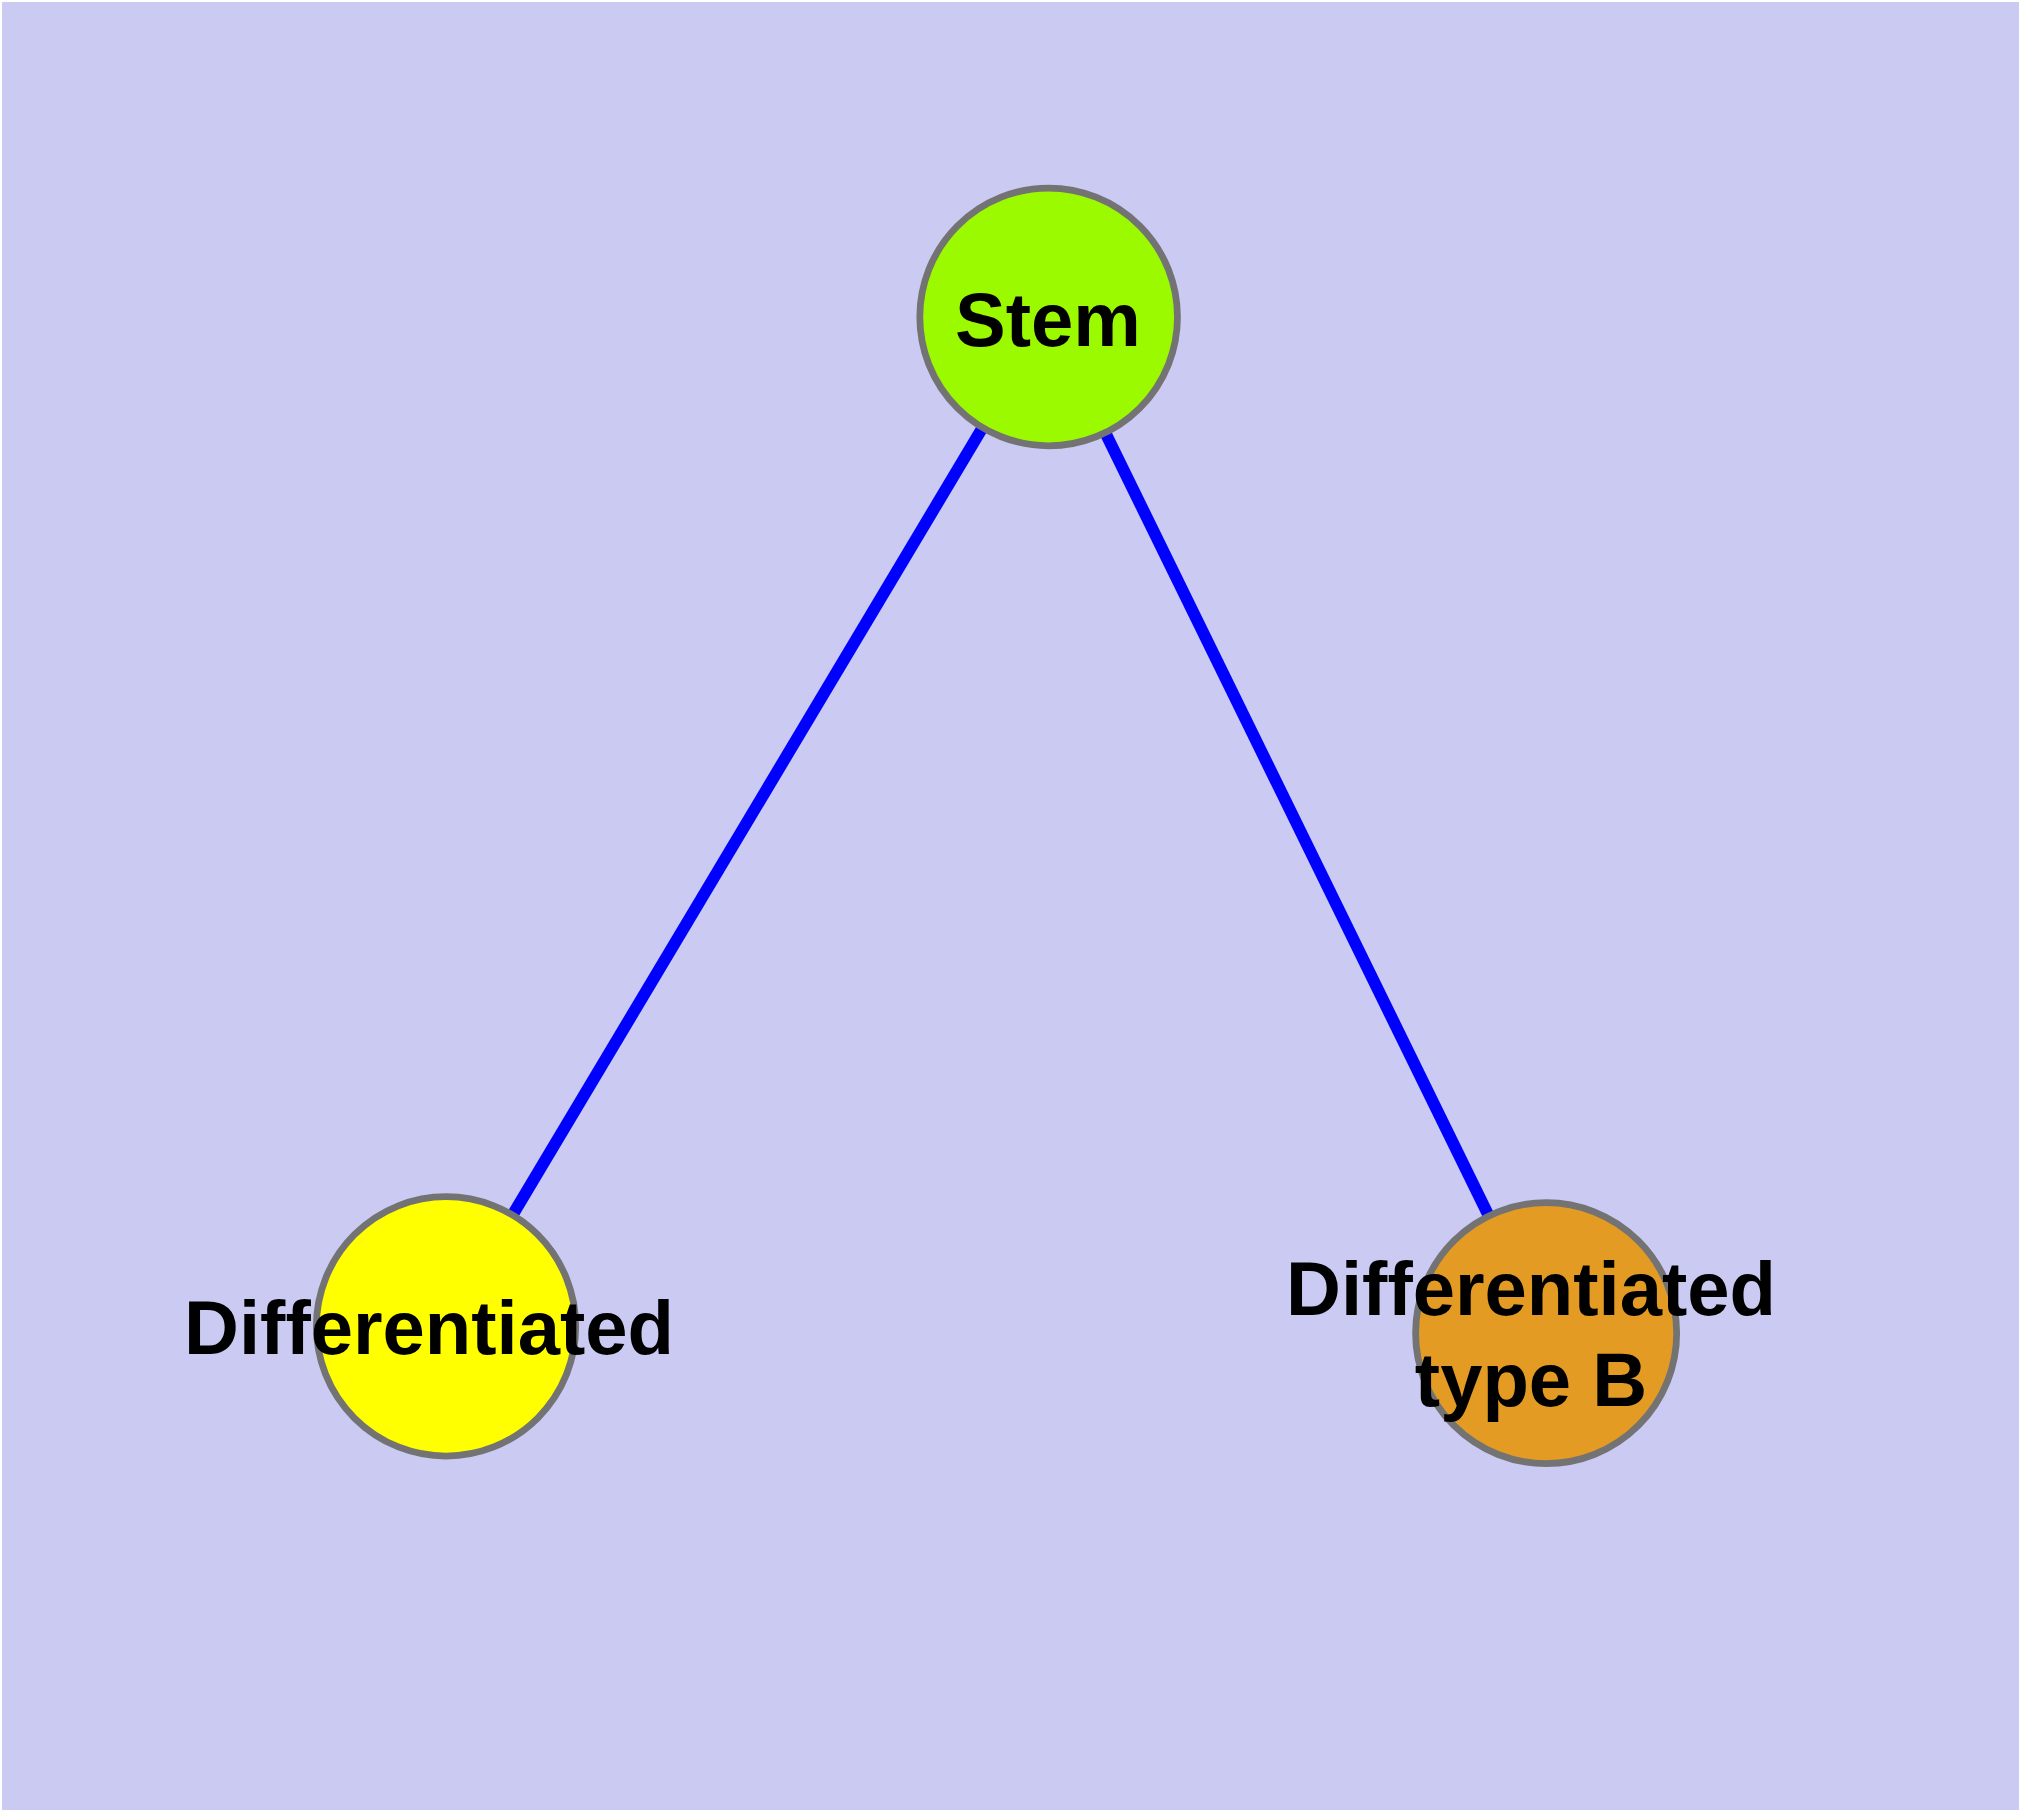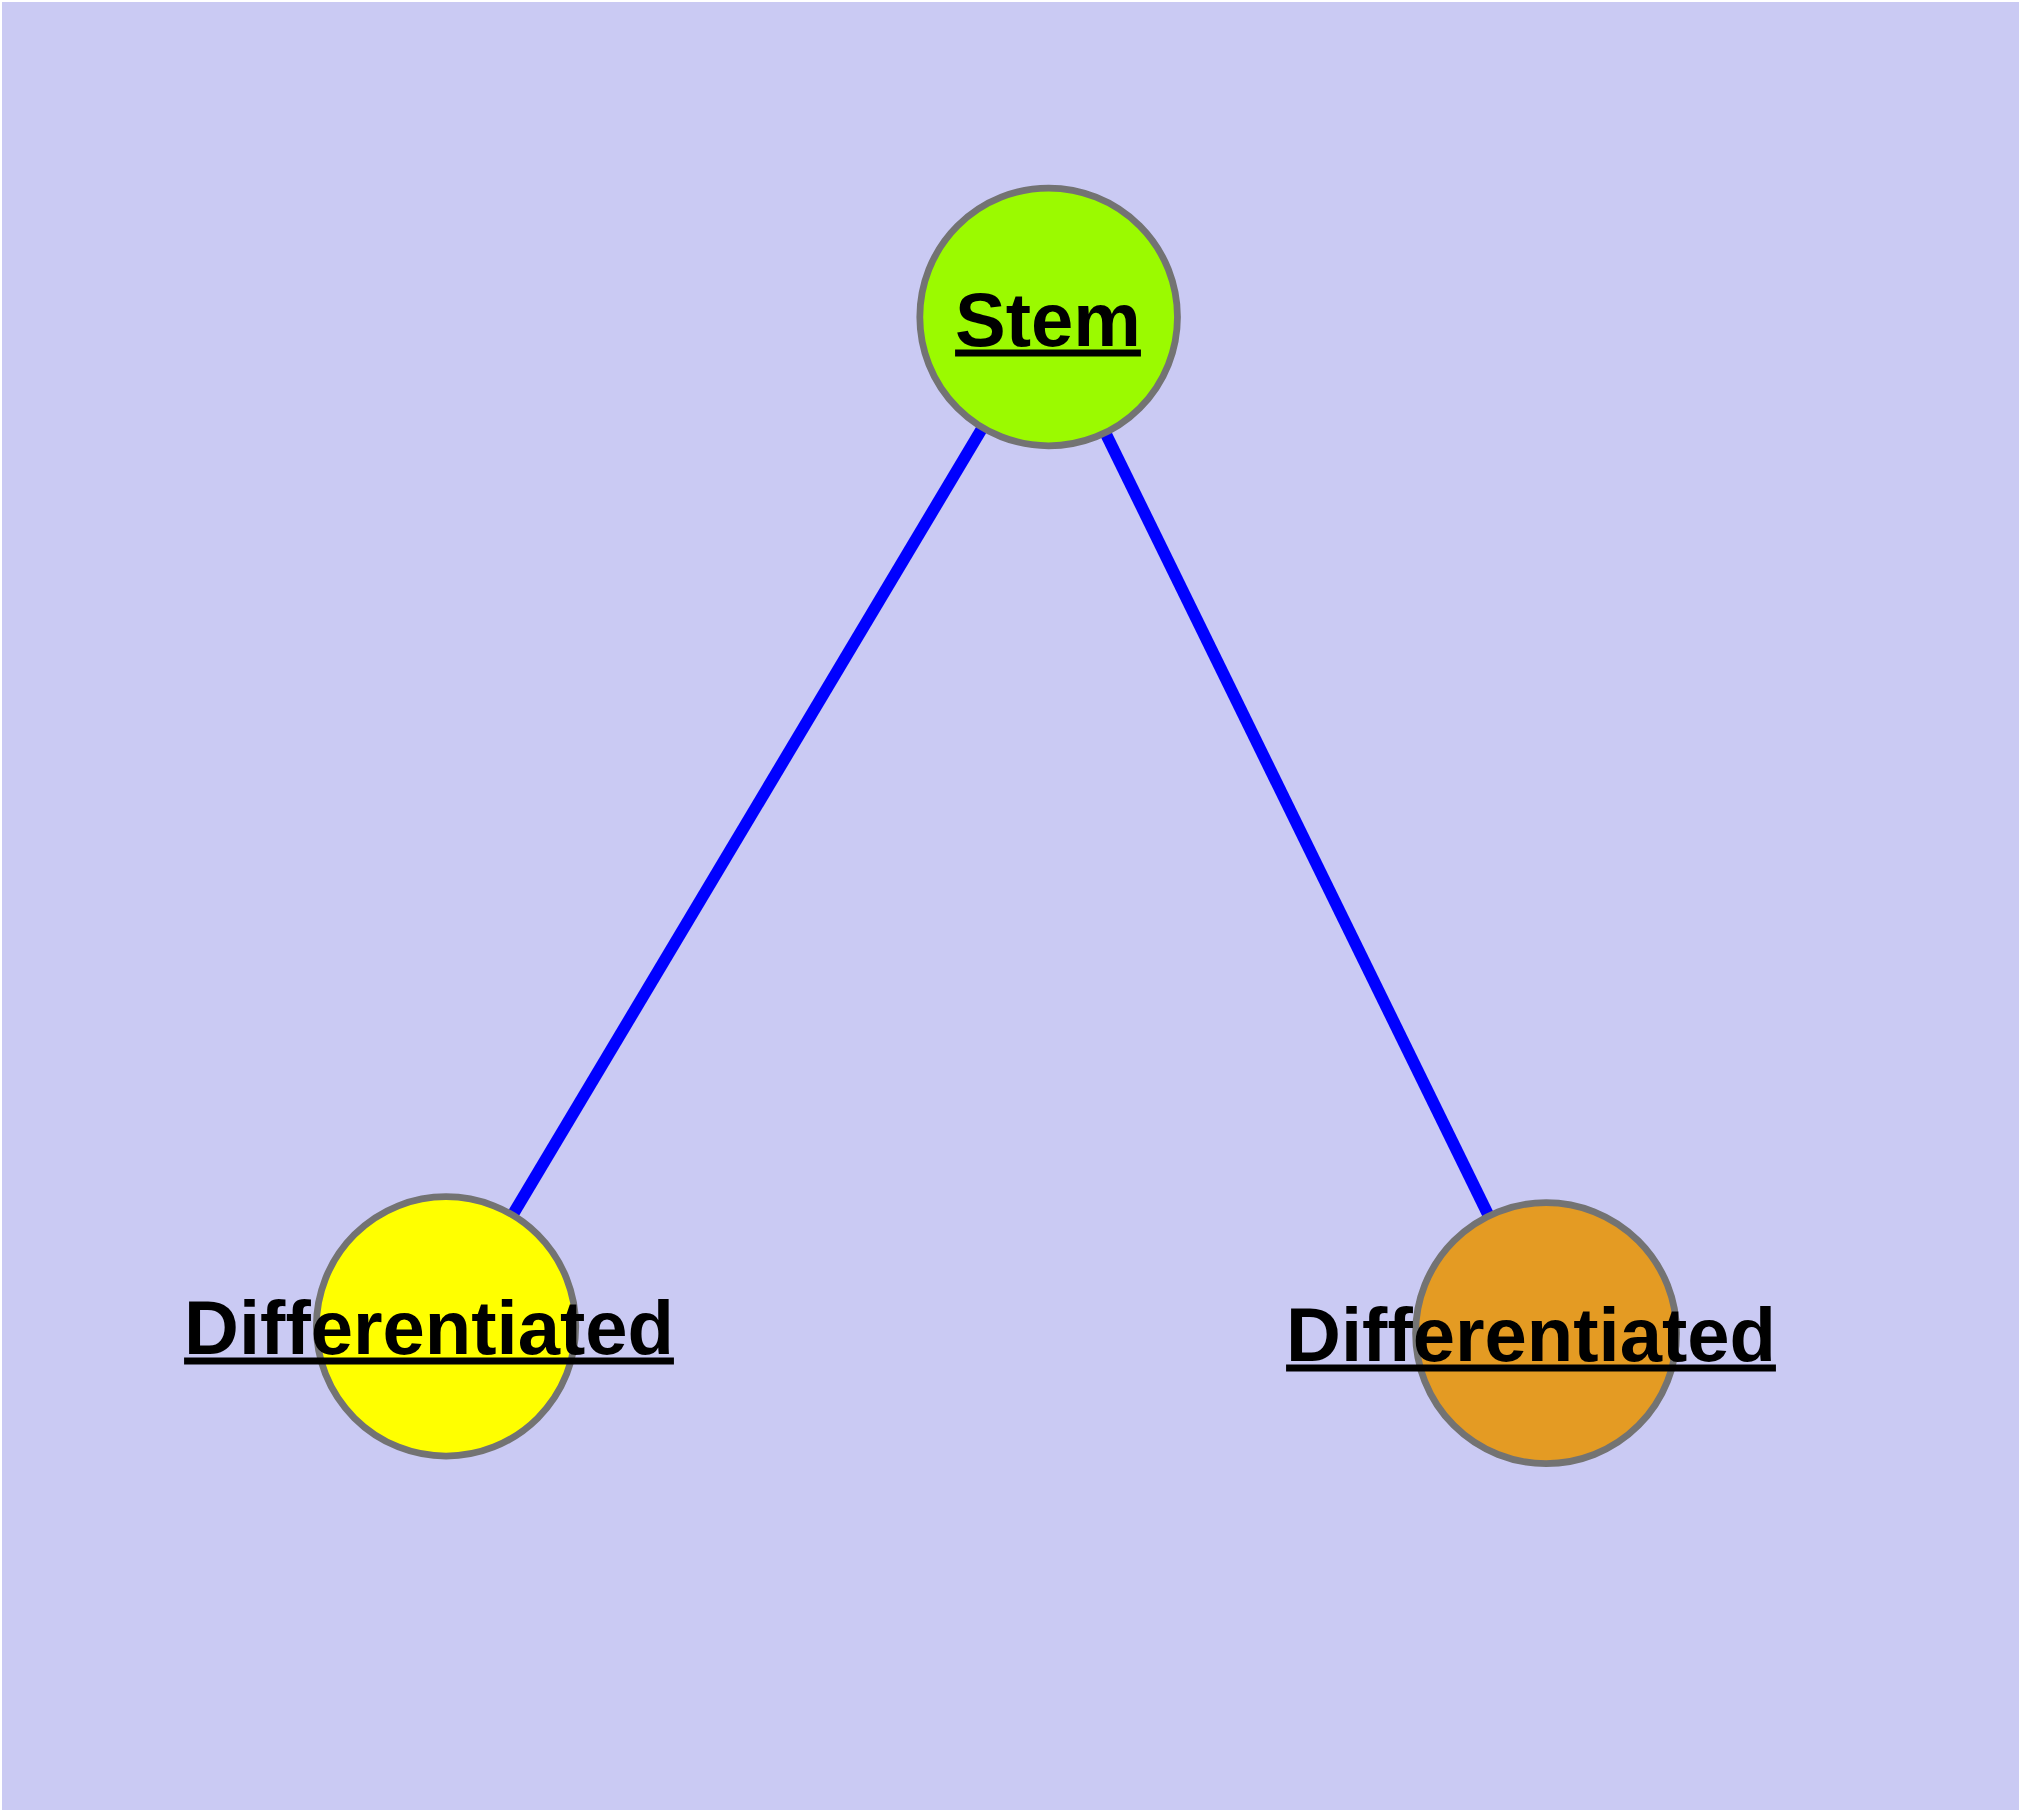--- a/index.html
+++ b/index.html
@@ -48,21 +48,20 @@
     transform: translate(-50%, -50%);
     text-align: center;
     font-weight: bold;
     font-size: 76px;
     line-height: 91px;
     color: var(--label-black, #000000);
     white-space: nowrap;
   }
   .node-label .line {
     display: block;
-    text-decoration: underline;
   }
 </style>
 </head>
 <body>
 
 <div class="canvas">
   <div class="panel"></div>
 
   <svg class="graph" viewBox="0 0 2384 2138">
     <line class="edge" x1="1237" y1="374" x2="526" y2="1565"></line>
@@ -76,15 +75,16 @@
   <div class="node-label" style="left:1048px; top:319px">
     <span class="line">Stem</span>
   </div>
 
   <div class="node-label" style="left:429px; top:1327px">
     <span class="line">Differentiated</span>
   </div>
 
   <div class="node-label" style="left:1531px; top:1334px">
     <span class="line">Differentiated</span>
+    <span class="line">type B</span>
   </div>
 </div>
 
 
 </body></html>

